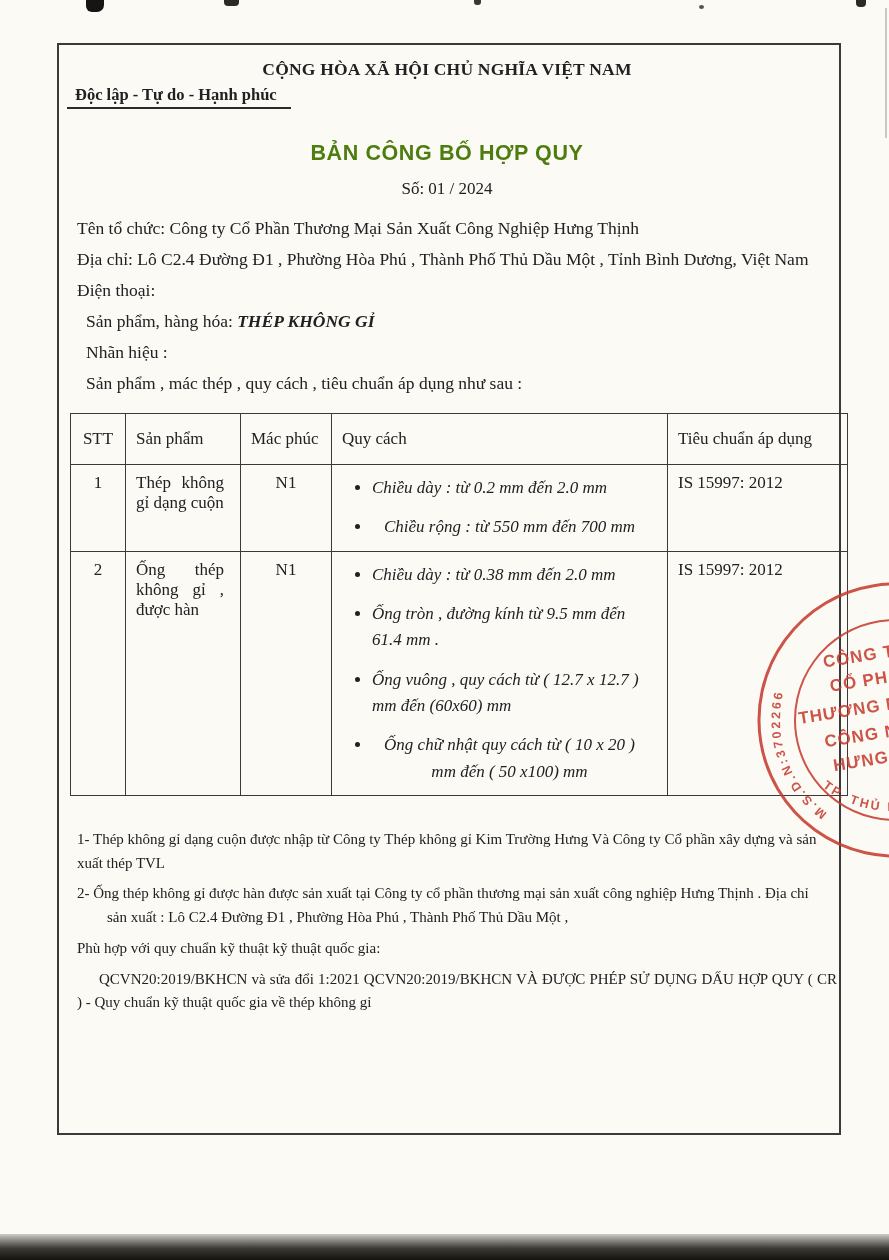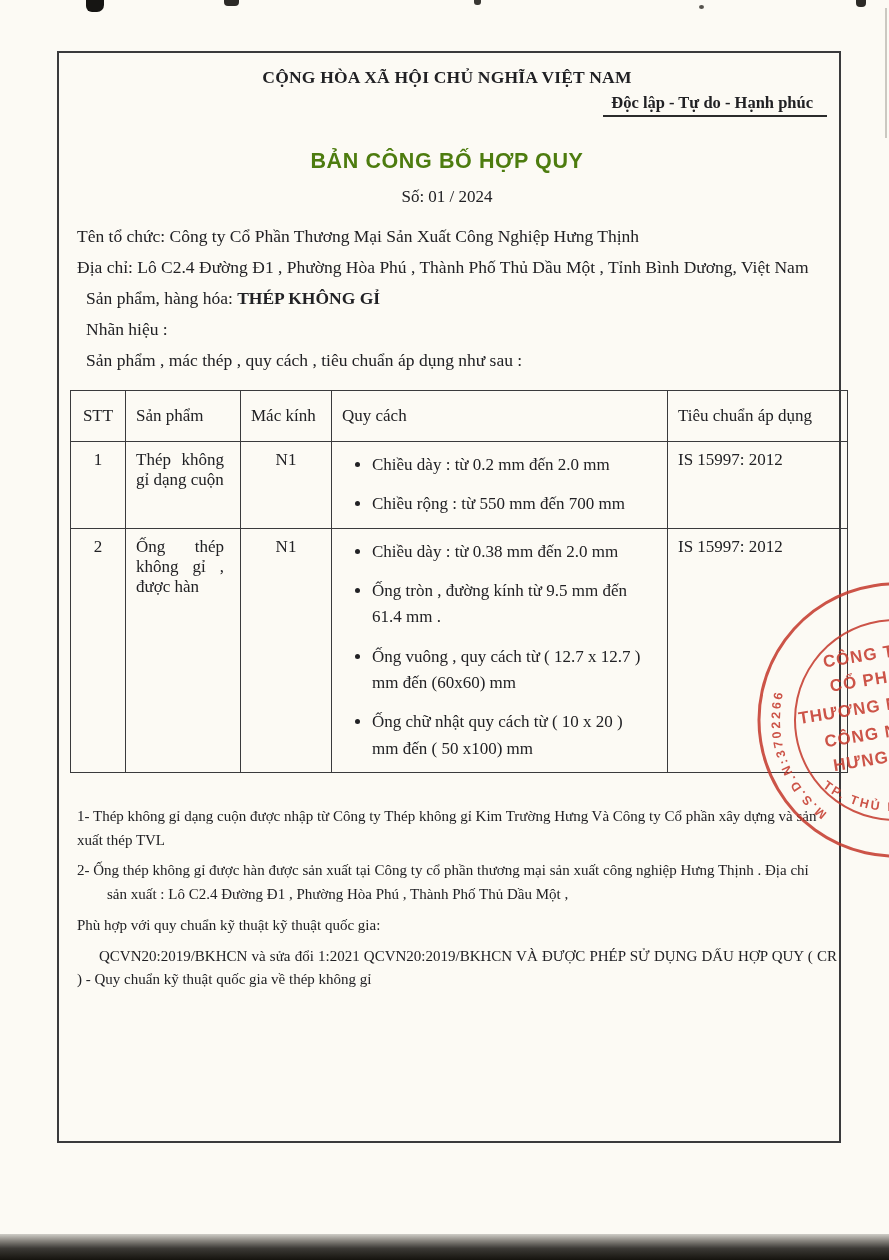--- a/index.html
+++ b/index.html
@@ -3,45 +3,45 @@
 <meta charset="utf-8">
 <style>
   html,body{margin:0;padding:0;}
   body{
     width:889px;height:1260px;position:relative;overflow:hidden;
     background:#fcfaf4;
     font-family:"Liberation Serif",serif;color:#212124;
   }
   
   .doc-border{
-    position:absolute;left:57px;top:51px;width:784px;height:1092px;
+    position:absolute;left:57px;top:43px;width:784px;height:1092px;
     border:2px solid #3a3a3c;padding:14px 12px 0 8px;box-sizing:border-box;
   }
   .nat-title{font-size:17.5px;font-weight:bold;text-align:center;letter-spacing:.2px;}
-  .motto-row{text-align:right;margin-top:5px;}
+  .motto-row{text-align:left;margin-top:5px;}
   .motto{display:inline-block;font-weight:bold;font-size:16.5px;
     padding:0 14px 2px 8px;border-bottom:2.5px solid #2b2b2b;}
   .doc-title{margin-top:32px;text-align:center;font-family:"Liberation Sans",sans-serif;
     font-weight:bold;font-size:21.5px;letter-spacing:.6px;color:#4d7c0f;}
   .doc-number{margin-top:13px;text-align:center;font-size:17px;}
   .info{margin:15px 0 0 10px;font-size:17.5px;line-height:1.6;}
   .info p{margin:0 0 3px 0;}
   .info .ind{margin-left:9px;}
-  .info b{font-weight:bold;}
+  .info b{font-weight:bold;font-style:italic;}
   
   table.spec{border-collapse:collapse;margin:16px 0 0 3px;table-layout:fixed;width:777px;font-size:17px;}
   .spec th,.spec td{border:1.6px solid #3a3a3c;padding:8px 10px;vertical-align:top;
     text-align:left;font-weight:normal;margin-left:8px;}
   .spec thead th{vertical-align:middle;height:38px;padding:6px 10px;}
   .spec .ctr{text-align:center;}
   .spec td.prod{text-align:justify;padding-right:16px;}
-  .spec td.qc{padding-right:20px;}
+  .spec td.qc{padding-right:20px;font-style:italic;}
   ul.specs{margin:2px 0 0 0;padding-left:28px;}
   ul.specs li{margin:0 0 13px 2px;line-height:1.55;}
-  ul.specs li:last-child{margin-bottom:2px;}
+  ul.specs li:last-child{margin-bottom:2px;text-align:center;}
   
   .notes{margin:32px 0 0 10px;font-size:15px;line-height:1.58;width:740px;}
   .notes p{margin:0 0 7px 0;}
   .note2{padding-left:30px;text-indent:-30px;}
   .province{margin-left:-10px;}
   .final{margin-left:-18px;width:760px;text-align:justify;text-indent:22px;margin-top:3px;}
   
   .stamp{position:absolute;left:735px;top:560px;opacity:.86;pointer-events:none;}
   .stamp circle{stroke:#c5392c;fill:none;}
   .stamp .center-line{fill:#c5392c;font-family:"Liberation Sans",sans-serif;
@@ -77,38 +77,39 @@
     <div class="motto-row">
       <span class="motto">Độc lập - Tự do - Hạnh phúc</span>
     </div>
 
     <div class="doc-title">BẢN CÔNG BỐ HỢP QUY</div>
     <div class="doc-number">Số: 01 / 2024</div>
 
     <div class="info">
       <p>Tên tổ chức: Công ty Cổ Phần Thương Mại Sản Xuất Công Nghiệp Hưng Thịnh</p>
       <p>Địa chỉ: Lô C2.4 Đường Đ1 , Phường Hòa Phú , Thành Phố Thủ Dầu Một , Tỉnh Bình Dương, Việt Nam</p>
+      <p>Điện thoại:</p>
       <p class="ind"><span>Sản phẩm, hàng hóa: </span><b>THÉP KHÔNG GỈ</b></p>
       <p class="ind">Nhãn hiệu :</p>
       <p class="ind">Sản phẩm , mác thép , quy cách , tiêu chuẩn áp dụng như sau :</p>
     </div>
 
     <table class="spec">
       <colgroup>
         <col style="width:55px">
           <col style="width:115px">
           <col style="width:91px">
           <col style="width:336px">
           <col style="width:180px">
       </colgroup>
       <thead>
         <tr>
           <th class="ctr">STT</th>
           <th>Sản phẩm</th>
-          <th>Mác kính</th>
+          <th>Mác phúc</th>
           <th>Quy cách</th>
           <th>Tiêu chuẩn áp dụng</th>
         </tr>
       </thead>
       <tbody>
         <tr>
           <td class="ctr">1</td>
           <td class="prod">Thép không gỉ dạng cuộn</td>
           <td class="ctr">N1</td>
           <td class="qc">

